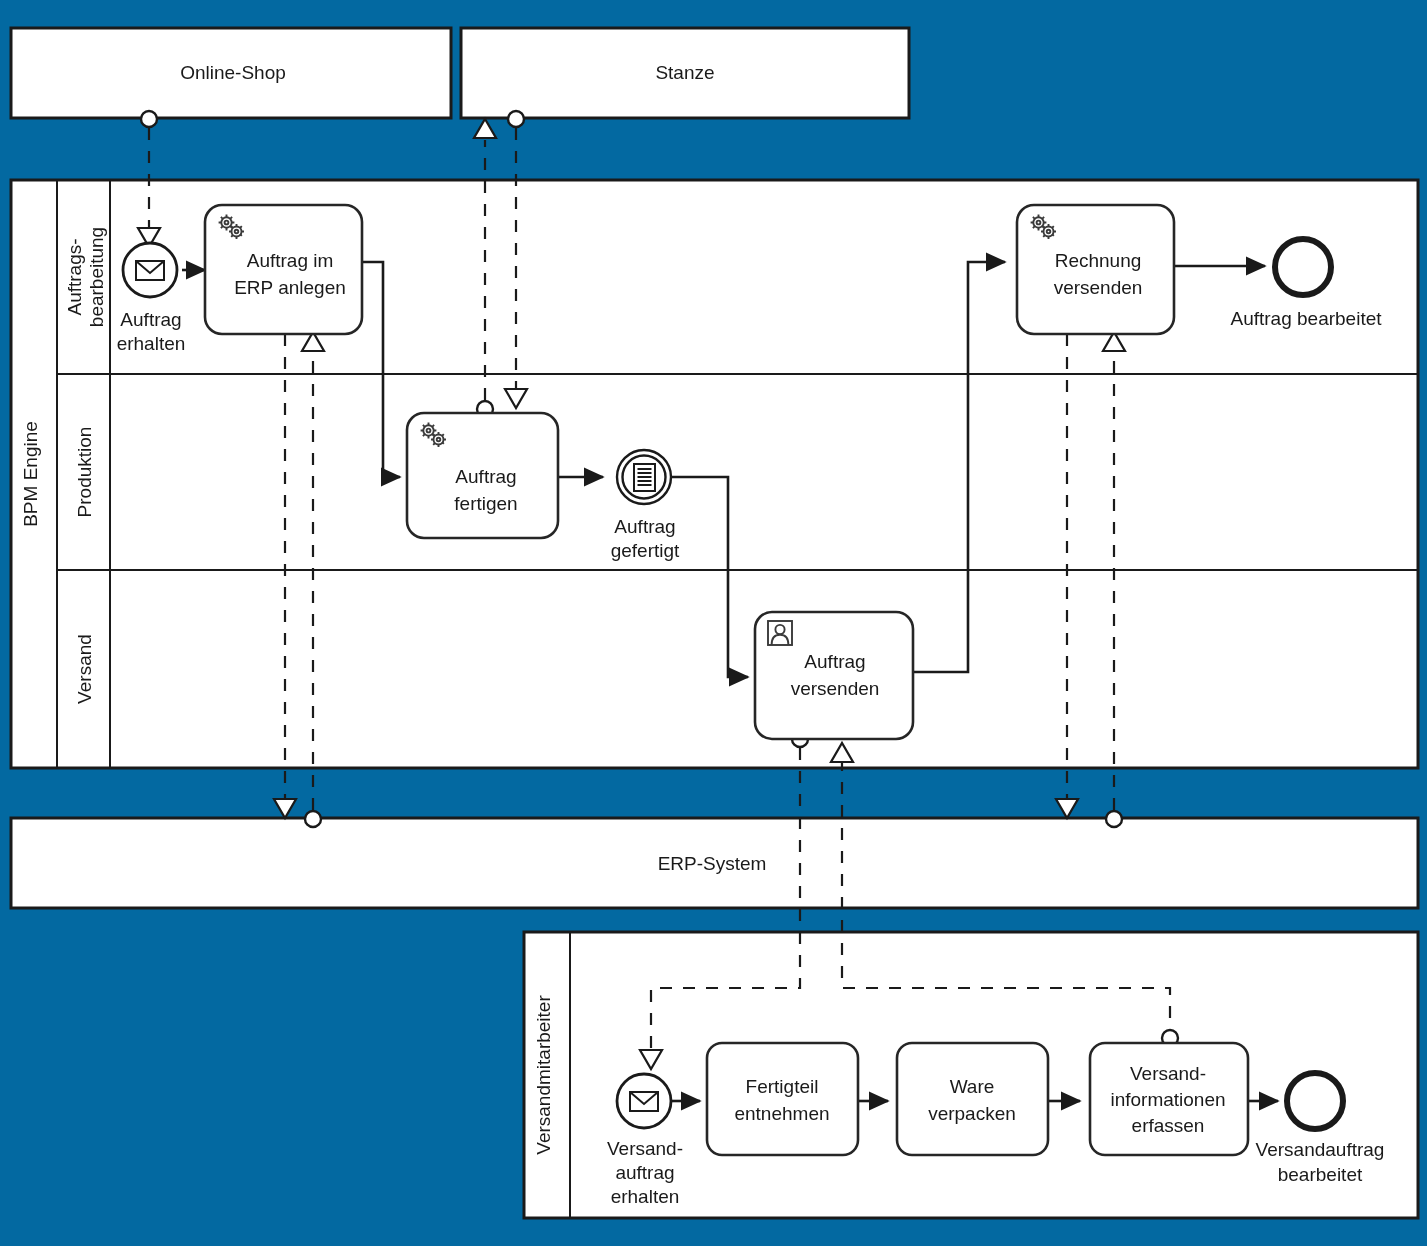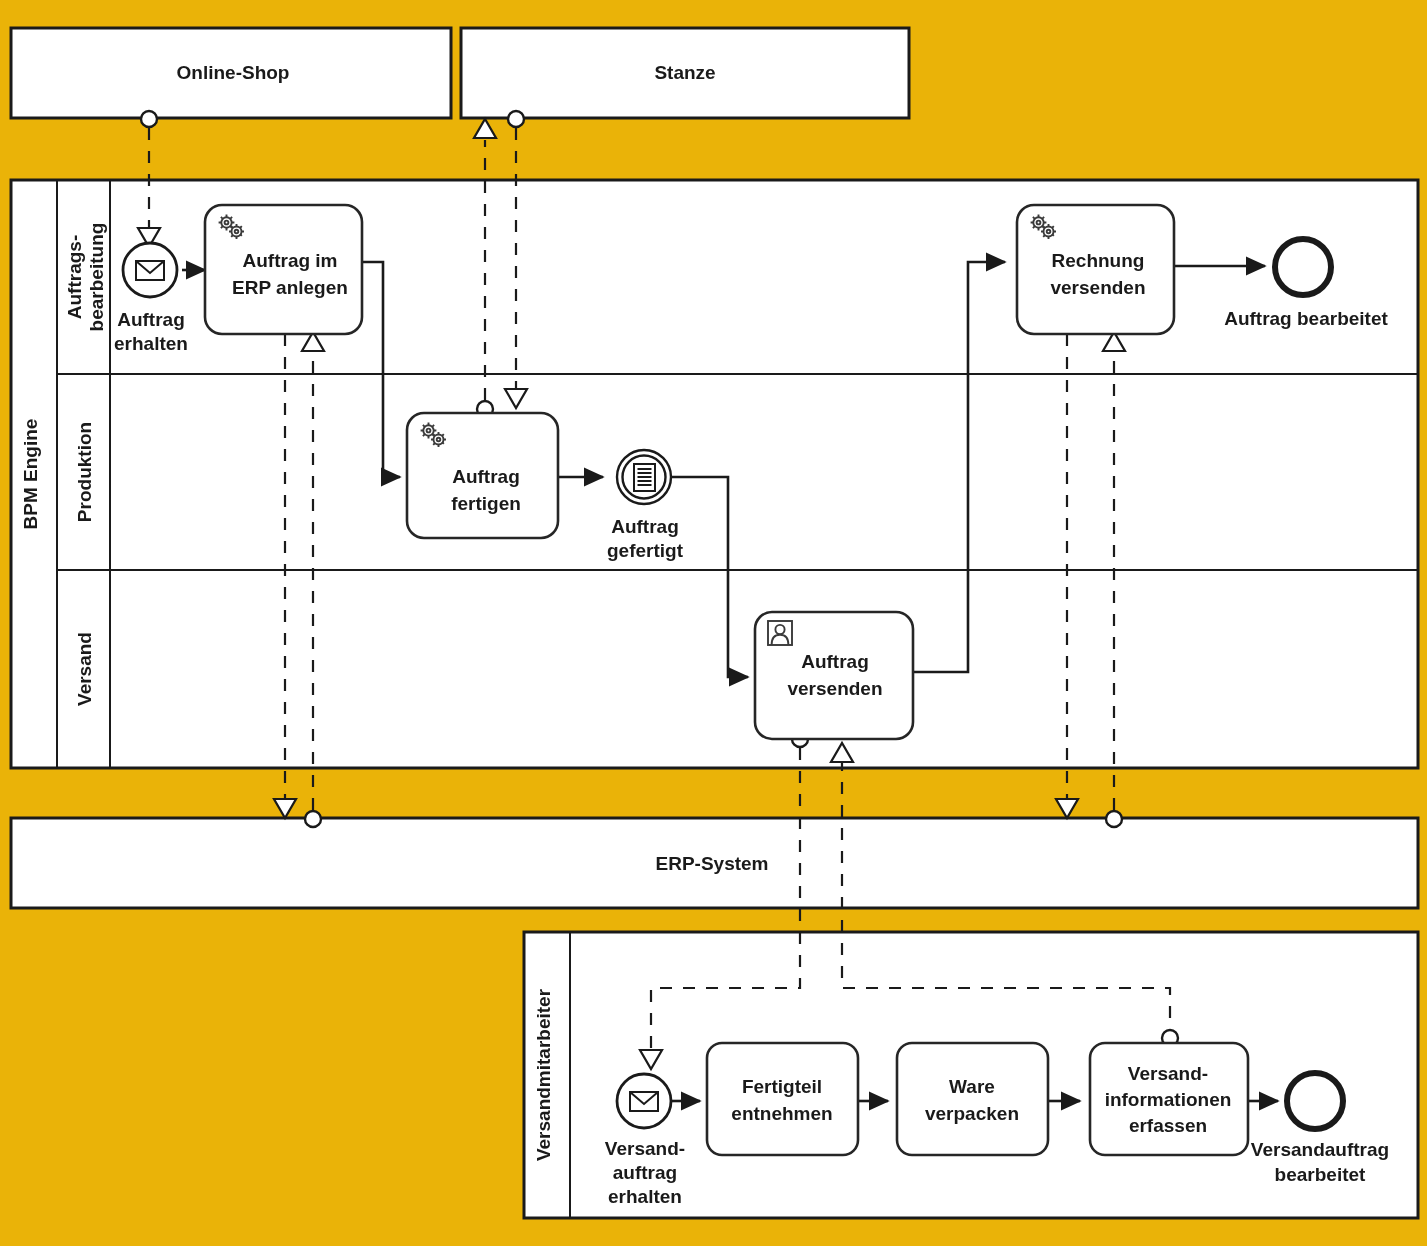--- a/index.html
+++ b/index.html
@@ -7,23 +7,22 @@
     padding: 0;
     background: #ffffff;
   }
   body {
     font-family: "Liberation Sans", sans-serif;
   }
   #canvas {
     position: relative;
     width: 1427px;
     height: 1246px;
-    background: #eab308;
+    background: #0369a1;
     overflow: hidden;
-    font-weight: bold;
   }
   svg#diagram {
     position: absolute;
     left: 0;
     top: 0;
     width: 1427px;
     height: 1246px;
   }
   .pool-rect {
     fill: #ffffff;

